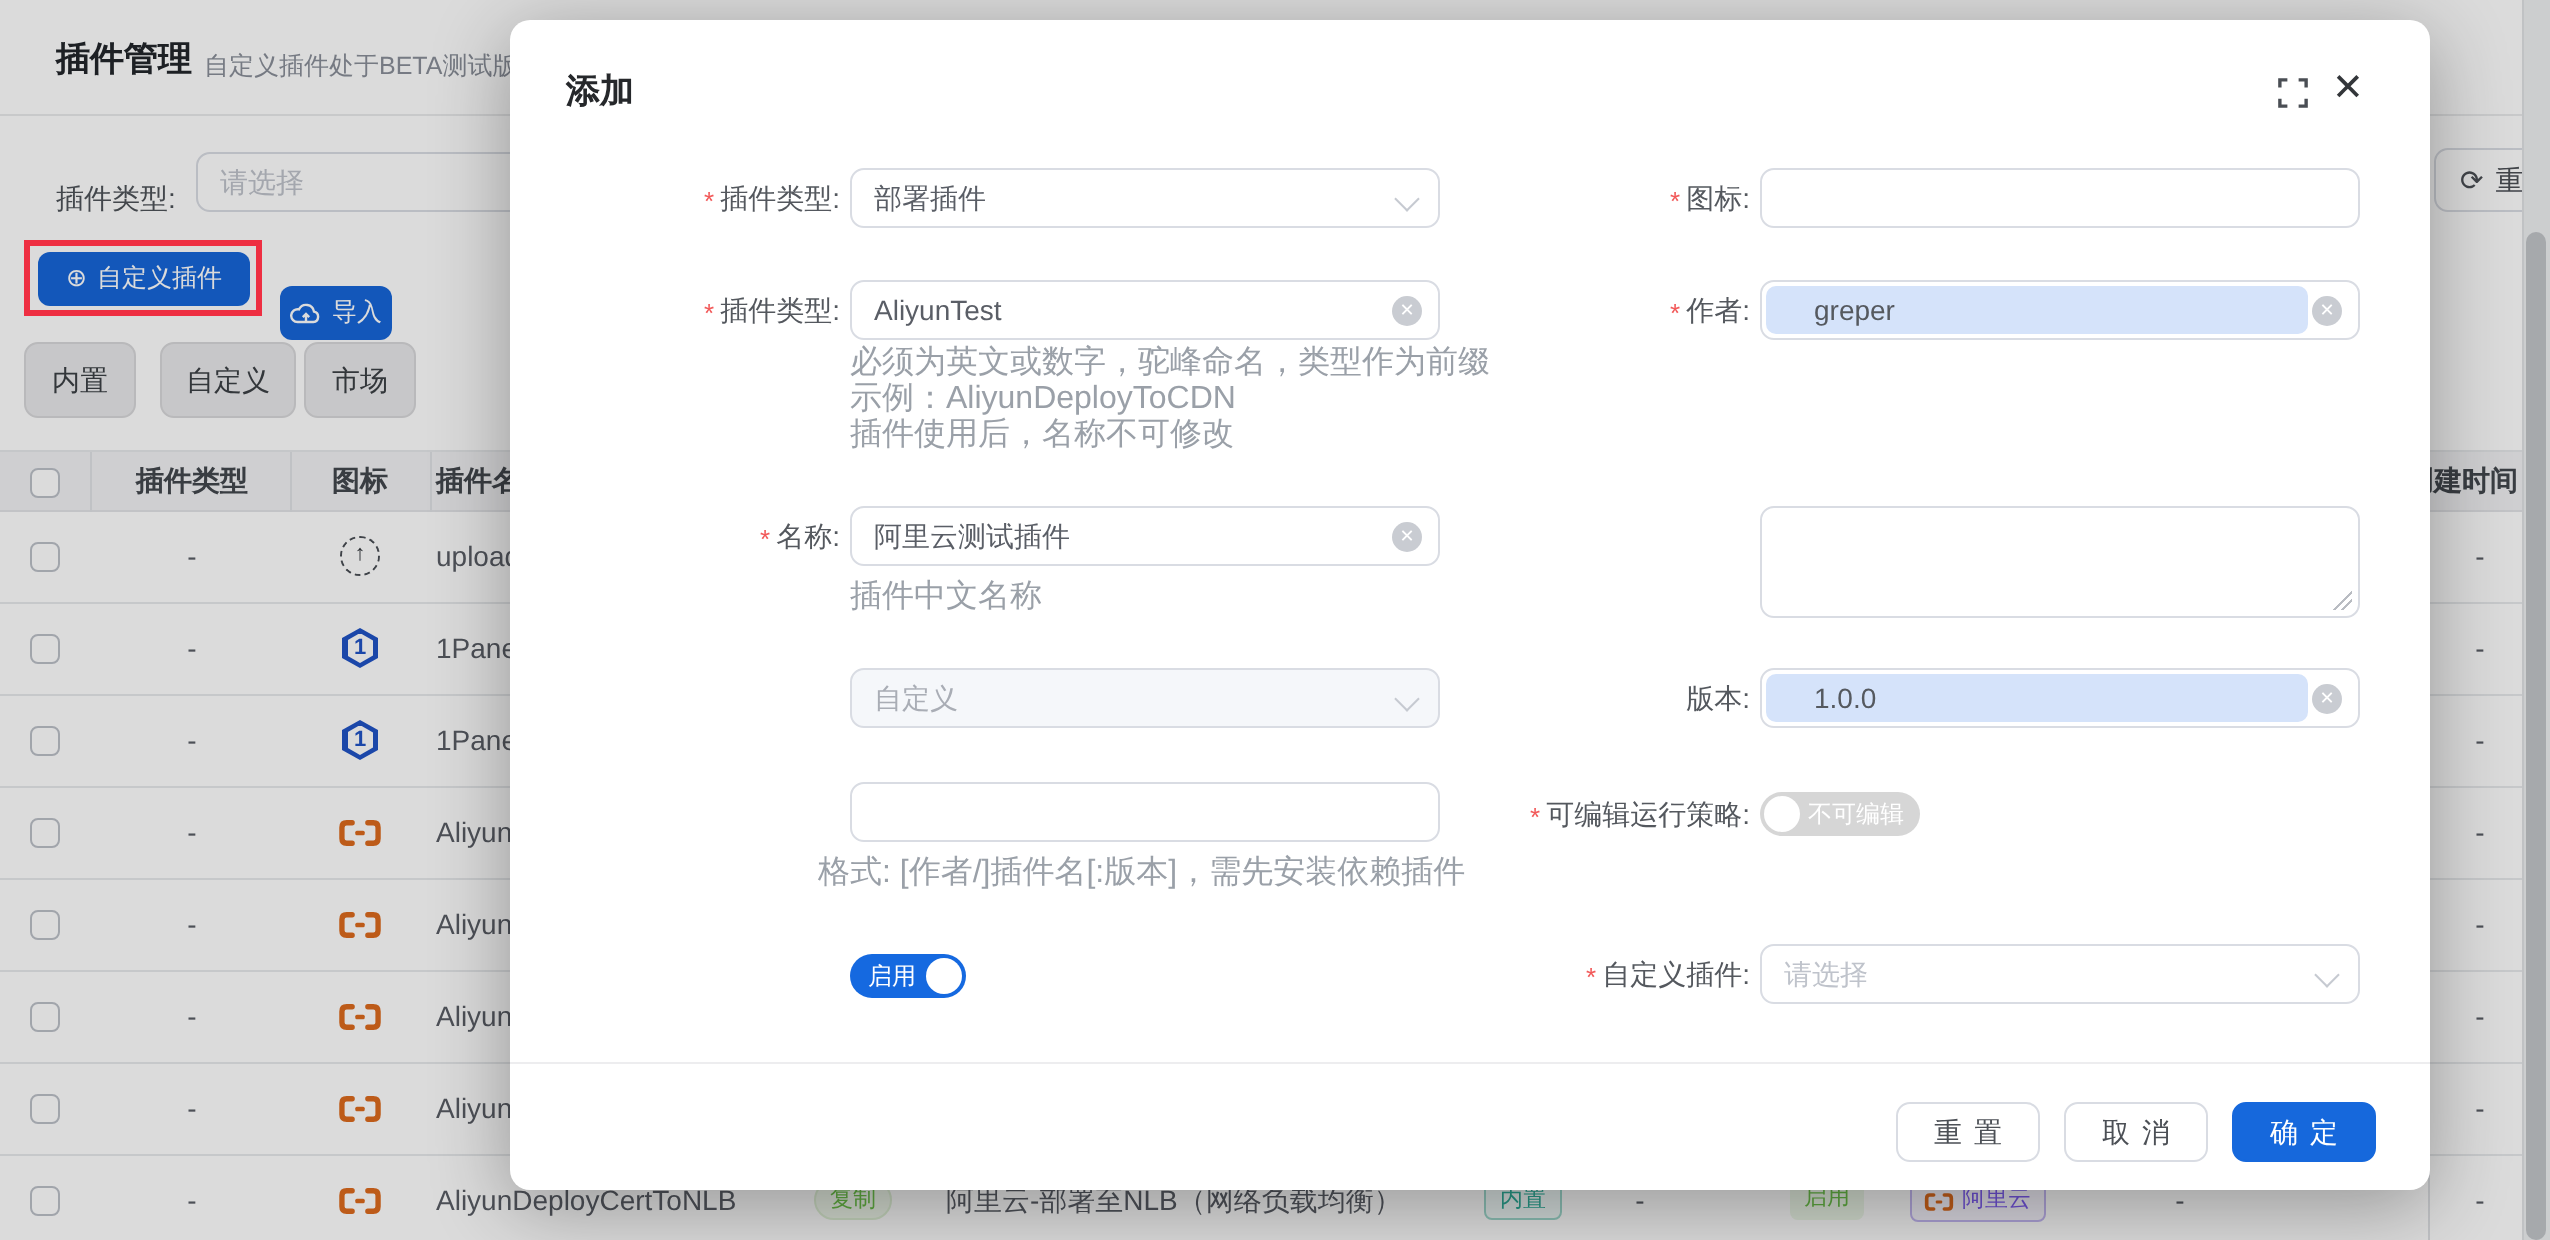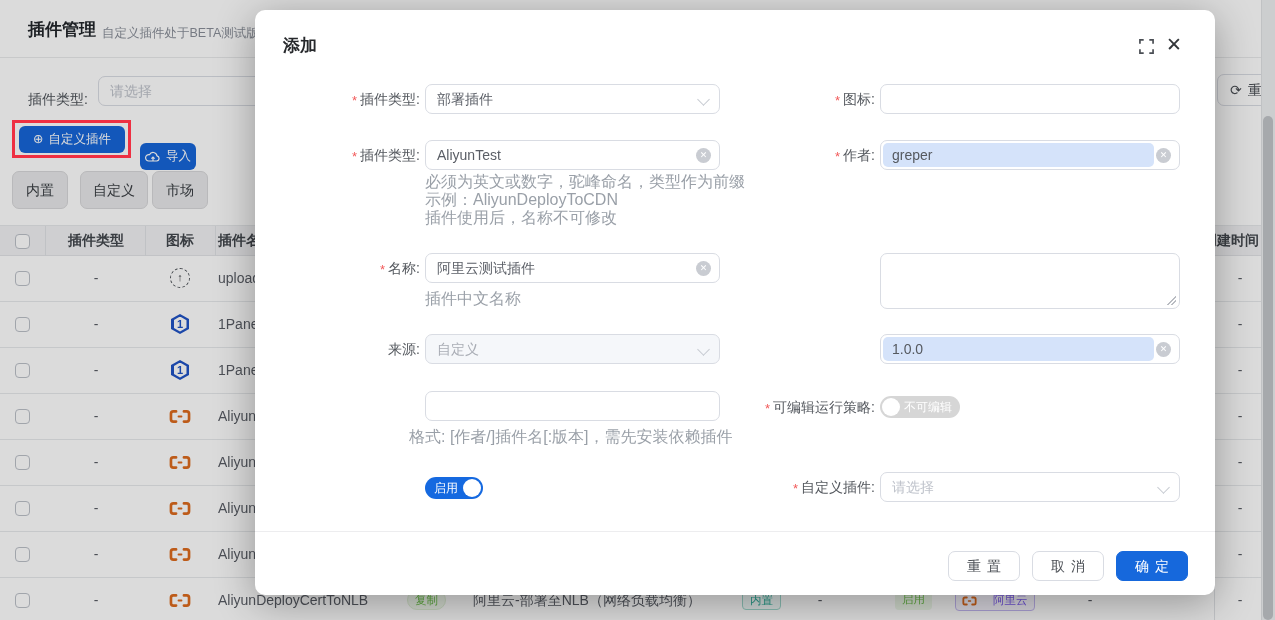--- a/index.html
+++ b/index.html
@@ -28,21 +28,21 @@
   .trow{position:absolute;left:0;width:1275px;height:46px;background:#fff;border-bottom:1px solid #e7e9ec;box-sizing:border-box;overflow:hidden}
   .cb{position:absolute;left:15px;top:15px;width:15px;height:15px;border:1.5px solid #bcc0c8;border-radius:4px;background:#fff;box-sizing:border-box}
   .cdash{position:absolute;left:46px;top:0;width:100px;text-align:center;line-height:44px;color:#5a5e66;font-size:14px}
   .cico{position:absolute;left:160px;top:0;width:40px;height:44px;display:flex;align-items:center;justify-content:center}
   .cname{position:absolute;left:218px;top:0;line-height:44px;color:#5a5e66;font-size:14px;white-space:nowrap}
   .ctext{position:absolute;top:0;line-height:44px;color:#5a5e66;font-size:14px;white-space:nowrap}
   .bdg{position:absolute;height:20px;line-height:19px;font-size:11.5px;border-radius:4px;padding:0 7px;top:12px;box-sizing:border-box;white-space:nowrap}
   .b-copy{background:#f0f8ec;color:#6cc04a;border:1px solid #dff0d5;border-radius:10px}
   .b-built{background:#f0faf8;color:#2fae9a;border:1px solid #9fd9cd}
   .b-status{background:#eef8e9;color:#6cc04a}
-  .b-group{background:#f7f5fe;color:#7d5cf0;border:1px solid #c4b7f3;display:flex;align-items:center;gap:16px;padding:0 6px}
+  .b-group{background:#f7f5fe;color:#7d5cf0;border:1px solid #c4b7f3;display:flex;align-items:center;gap:4px;padding:0 6px}
   
   .ic-upload{width:20px;height:20px;border:1.6px dashed #4a4f55;border-radius:50%;line-height:17px;text-align:center;font-size:11px;color:#33373c;box-sizing:border-box}
   .ic-1p{position:relative;width:18px;height:20px;display:inline-block;
          clip-path:polygon(50% 0,100% 25%,100% 75%,50% 100%,0 75%,0 25%);background:#2053c5}
   .ic-1p .in{position:absolute;left:2.5px;right:2.5px;top:2.5px;bottom:2.5px;
          clip-path:polygon(50% 0,100% 25%,100% 75%,50% 100%,0 75%,0 25%);background:#fff}
   .ic-1p .num{position:absolute;left:0;right:0;top:0;bottom:0;text-align:center;line-height:20px;color:#2053c5;font-weight:700;font-size:11px}
   
   .sbtrack{position:absolute;left:1261px;top:0;width:14px;height:620px;background:#eef0f2;border-left:1px solid #e0e2e5;box-sizing:border-box;z-index:2}
   .sbthumb{position:absolute;left:1263px;top:116px;width:10px;height:504px;background:#c2c5c9;border-radius:5px;z-index:3}
@@ -51,21 +51,21 @@
   .modal{position:absolute;left:255px;top:10px;width:960px;height:585px;background:#fff;border-radius:10px;
          box-shadow:0 8px 40px rgba(0,0,0,0.32);z-index:10}
   .m-title{position:absolute;left:28px;top:24px;font-size:17px;font-weight:700;color:#26282b}
   .m-close{position:absolute;left:911px;top:25px;font-size:19px;color:#33363a;line-height:20px}
   .m-fs{position:absolute;left:884px;top:29px;width:15px;height:15px}
   .lab{position:absolute;font-size:14px;color:#54585e;line-height:30px;text-align:right;white-space:nowrap}
   .req::before{content:"*";color:#f25a5a;margin-right:3px;font-size:13px;vertical-align:-1px}
   .inp{position:absolute;height:30px;box-sizing:border-box;border:1px solid #d9dce3;border-radius:7px;background:#fff;
        font-size:14px;color:#5a5e66;line-height:28px;padding:0 28px 0 11px;white-space:nowrap;overflow:hidden}
   .inp.dis{background:#f5f7fa;color:#a9adb5}
-  .hl{position:absolute;left:2px;top:2px;bottom:2px;right:25px;background:#d5e3fa;border-radius:5px;line-height:24px;padding-left:9px;color:#55595f;font-size:14px}
+  .hl{position:absolute;left:2px;top:2px;bottom:2px;right:25px;background:#d5e3fa;border-radius:5px;line-height:24px;padding-left:24px;color:#55595f;font-size:14px}
   .clear{position:absolute;right:8px;top:7px;width:15px;height:15px;border-radius:50%;background:#c9ccd2;color:#fff;
          font-size:9px;line-height:15px;text-align:center}
   .fhelp{position:absolute;font-size:16px;color:#9aa0a8;white-space:nowrap;line-height:18px}
   .ta{position:absolute;box-sizing:border-box;border:1px solid #d9dce3;border-radius:7px;background:#fff}
   .rsz{position:absolute;right:3px;bottom:3px;width:10px;height:10px;
        background:linear-gradient(135deg,transparent 0 52%,#b9bcc2 52% 60%,transparent 60% 72%,#b9bcc2 72% 80%,transparent 80%)}
   .sw{position:absolute;height:22px;border-radius:11px;box-sizing:border-box;display:flex;align-items:center;font-size:12px;color:#fff;white-space:nowrap}
   .knob{width:18px;height:18px;border-radius:50%;background:#fff;flex:0 0 auto}
   .m-div{position:absolute;left:0;top:521px;width:960px;height:1px;background:#ededef}
   .btnm{position:absolute;top:541px;height:30px;width:72px;box-sizing:border-box;border:1px solid #d9dce3;border-radius:7px;
@@ -277,25 +277,25 @@
     <span>阿里云测试插件</span>
     <span class="clear">✕</span>
   </div>
   <div class="fhelp" style="left:170px;top:280px">插件中文名称</div>
 
   <div class="ta" style="left:625px;top:243px;width:300px;height:56px">
     <span></span>
     <span class="rsz"></span>
   </div>
 
-  <div class="lab" style="left:0;top:324px;width:165px"><span>来源:</span></div>
   <div class="inp dis" style="left:170px;top:324px;width:295px">
     <span>自定义</span>
     <span class="chev"></span>
   </div>
+  <div class="lab" style="left:430px;top:324px;width:190px"><span>版本:</span></div>
   <div class="inp" style="left:625px;top:324px;width:300px">
     <span class="hl">1.0.0</span>
     <span class="clear">✕</span>
   </div>
 
   <div class="inp" style="left:170px;top:381px;width:295px">
     <span></span>
   </div>
   <div class="fhelp" style="left:154px;top:418px">格式: [作者/]插件名[:版本]，需先安装依赖插件</div>
 

